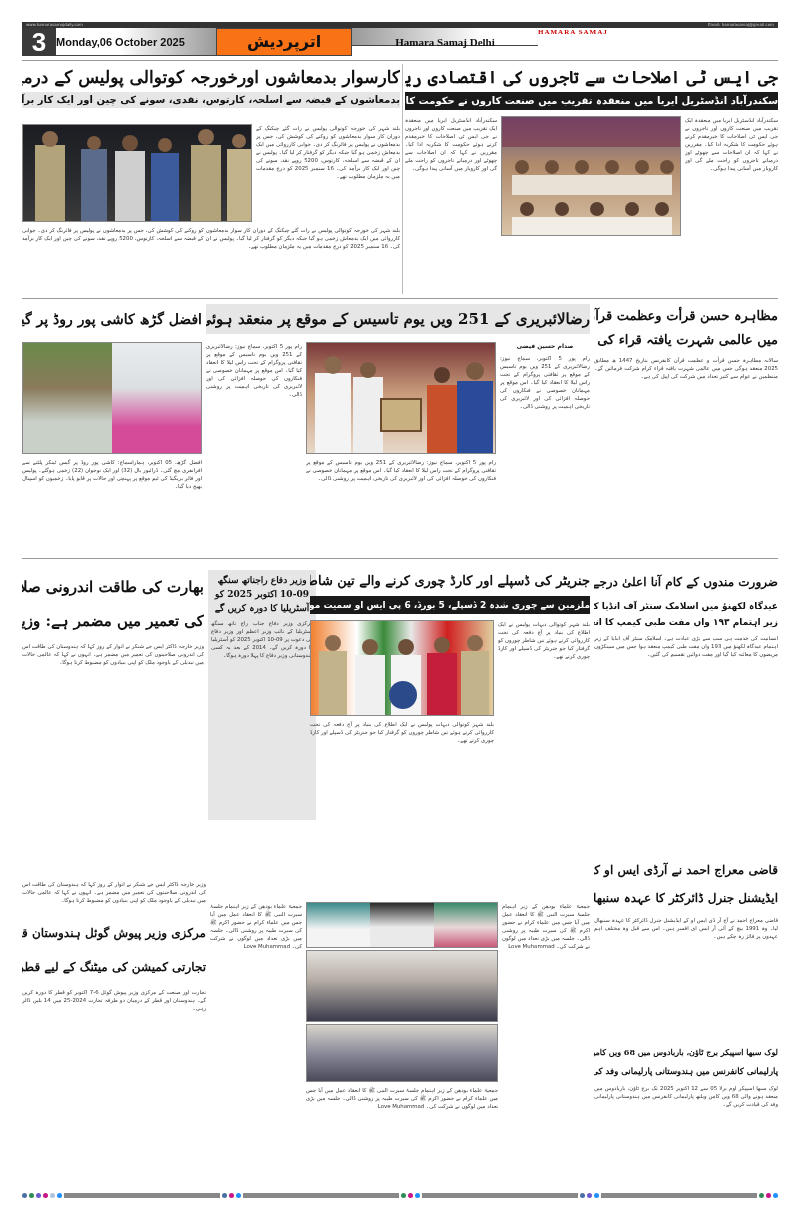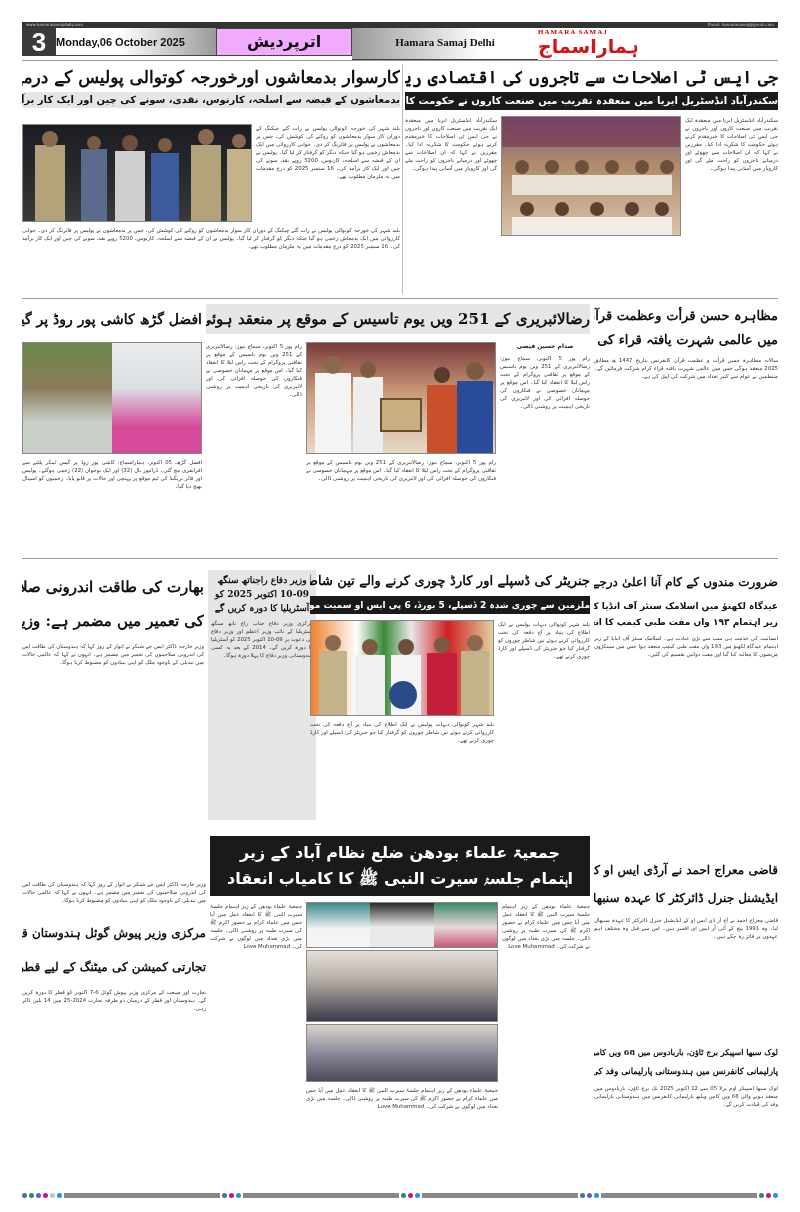--- a/index.html
+++ b/index.html
@@ -3,22 +3,22 @@
 <meta charset="utf-8">
 <style>
 *{box-sizing:border-box;margin:0;padding:0}
 body{width:800px;height:1212px;background:#fff;font-family:"DejaVu Sans",sans-serif;position:relative;overflow:hidden;color:#111}
 .abs{position:absolute}
 .masthead{left:22px;top:22px;width:756px;height:34px}
 .topline{position:absolute;left:0;top:0;width:100%;height:6px;background:#333;color:#ccc;font-size:4px;line-height:6px;padding:0 4px}
 .topline .em{position:absolute;right:4px;top:0}
 .pgnum{position:absolute;left:0;top:6px;width:34px;height:28px;background:#3a3a3a;color:#fff;font:bold 26px "Liberation Sans",sans-serif;text-align:center;line-height:28px}
 .datebox{position:absolute;left:34px;top:6px;width:160px;height:28px;background:linear-gradient(90deg,#fff 40%,#9a9a9a);font:bold 11px "Liberation Sans",sans-serif;line-height:28px;border-bottom:1px solid #444}
-.secbox{position:absolute;left:194px;top:6px;width:136px;height:28px;background:#f0abfc;border:1px solid #444;font:bold 16px "DejaVu Sans",sans-serif;text-align:center;line-height:26px;direction:rtl}
-.namebox{position:absolute;left:330px;top:6px;width:186px;height:32px;background:linear-gradient(90deg,#9a9a9a,#fff 70%);font:bold 11px "Liberation Serif",serif;text-align:center;line-height:28px;border-bottom:1px solid #444}
+.secbox{position:absolute;left:194px;top:6px;width:136px;height:28px;background:#f97316;border:1px solid #444;font:bold 16px "DejaVu Sans",sans-serif;text-align:center;line-height:26px;direction:rtl}
+.namebox{position:absolute;left:330px;top:6px;width:186px;height:18px;background:linear-gradient(90deg,#9a9a9a,#fff 70%);font:bold 11px "Liberation Serif",serif;text-align:center;line-height:28px;border-bottom:1px solid #444}
 .logo{position:absolute;left:516px;top:6px;width:240px;height:28px;text-align:left;padding-right:2px}
 .logo .en{font:bold 7px "Liberation Serif",serif;color:#c00;letter-spacing:1px;display:block;line-height:8px}
 .logo .ur{font:bold 19px "DejaVu Sans",sans-serif;color:#d41414;direction:rtl;display:block;line-height:20px}
 .hl{font-family:"DejaVu Serif",serif;font-weight:bold;direction:rtl;text-align:center;color:#111;white-space:nowrap;overflow:hidden}
 .sub{font-family:"DejaVu Sans",sans-serif;font-weight:bold;direction:rtl;text-align:center;white-space:nowrap;overflow:hidden}
 .dark{background:#1a1a1a;color:#fff}
 .grey{background:#e6e6e6}
 .body-text{direction:rtl;text-align:justify;font-size:5.4px;line-height:8px;color:#333;overflow:hidden;font-family:"DejaVu Sans",sans-serif}
 .photo{overflow:hidden;border:1px solid #888}
 .vline{position:absolute;width:1px;background:#bbb}
@@ -34,21 +34,20 @@
   <div class="topline">
     <span>www.hamarasamajdaily.com</span>
     <span class="em">Email: hamarasamaj@gmail.com</span>
   </div>
   <div class="pgnum">3</div>
   <div class="datebox">Monday,06 October 2025</div>
   <div class="secbox">اترپردیش</div>
   <div class="namebox">Hamara Samaj Delhi</div>
   <div class="logo">
     <span class="en">HAMARA SAMAJ</span>
-    <span class="ur">ہماراسماج</span>
   </div>
 </div>
 
 <div class="hline" style="left:22px;top:60px;width:756px"></div>
 
 <div class="abs" style="left:22px;top:64px;width:378px;height:230px">
   <div class="hl" style="font-size:17px;line-height:26px">کارسوار بدمعاشوں اورخورجہ کوتوالی پولیس کے درمیان تصادم،ایک بدمعاش زخمی</div>
   <div class="sub grey" style="font-size:10px;line-height:16px;margin-top:2px">بدمعاشوں کے قبضہ سے اسلحہ، کارتوس، نقدی، سونے کی چین اور ایک کار برآمد ہوئی</div>
   <div class="photo abs" style="left:0;top:60px;width:230px;height:98px;background:linear-gradient(180deg,#1b1d22,#2a2c30 60%,#3a3a3a)">
     <svg width="230" height="98" viewBox="0 0 230 98">
@@ -171,24 +170,20 @@
 </div>
 
 <div class="abs" style="left:594px;top:566px;width:184px;height:274px">
   <div class="hl" style="font-size:12px;line-height:32px">ضرورت مندوں کے کام آنا اعلیٰ درجے کی عبادت</div>
   <div class="sub" style="font-size:9px;line-height:16px">عیدگاہ لکھنؤ میں اسلامک سنٹر آف انڈیا کے</div>
   <div class="sub" style="font-size:9px;line-height:16px">زیر اہتمام ۱۹۳ واں مفت طبی کیمپ کا انعقاد</div>
   <div class="body-text" style="height:196px;margin-top:4px">انسانیت کی خدمت ہی سب سے بڑی عبادت ہے۔ اسلامک سنٹر آف انڈیا کے زیر اہتمام عیدگاہ لکھنؤ میں 193 واں مفت طبی کیمپ منعقد ہوا جس میں سینکڑوں مریضوں کا معائنہ کیا گیا اور مفت دوائیں تقسیم کی گئیں۔</div>
 </div>
 
 <div class="abs" style="left:210px;top:836px;width:380px;height:346px">
-  <div class="dark" style="padding:4px 0">
-    <div class="sub" style="font-size:16px;line-height:26px">جمعیۃ علماء بودھن ضلع نظام آباد کے زیر</div>
-    <div class="sub" style="font-size:16px;line-height:26px">اہتمام جلسۂ سیرت النبی ﷺ کا کامیاب انعقاد</div>
-  </div>
   <div class="body-text abs" style="left:0;top:66px;width:92px;height:280px">جمعیۃ علماء بودھن کے زیر اہتمام جلسۂ سیرت النبی ﷺ کا انعقاد عمل میں آیا جس میں علماء کرام نے حضور اکرم ﷺ کی سیرت طیبہ پر روشنی ڈالی۔ جلسہ میں بڑی تعداد میں لوگوں نے شرکت کی۔ Love Muhammad</div>
   <div class="photo abs" style="left:96px;top:66px;width:192px;height:46px;display:flex">
     <div style="flex:1;background:linear-gradient(180deg,#3a8a8a,#f4f4f4 60%)"></div>
     <div style="flex:1;background:linear-gradient(180deg,#2a2a2a,#eaeaea 55%)"></div>
     <div style="flex:1;background:linear-gradient(180deg,#3a8a6a,#e8d8d8 55%,#c85a7a)"></div>
   </div>
   <div class="photo abs" style="left:96px;top:114px;width:192px;height:72px;background:linear-gradient(180deg,#e4e0dc,#b8b0a8 40%,#3a3a4a)"></div>
   <div class="photo abs" style="left:96px;top:188px;width:192px;height:58px;background:linear-gradient(180deg,#d8d4cc,#8a8a9a 50%,#4a4a5a)"></div>
   <div class="body-text abs" style="left:96px;top:250px;width:192px;height:96px">جمعیۃ علماء بودھن کے زیر اہتمام جلسۂ سیرت النبی ﷺ کا انعقاد عمل میں آیا جس میں علماء کرام نے حضور اکرم ﷺ کی سیرت طیبہ پر روشنی ڈالی۔ جلسہ میں بڑی تعداد میں لوگوں نے شرکت کی۔ Love Muhammad</div>
   <div class="body-text abs" style="left:292px;top:66px;width:88px;height:280px">جمعیۃ علماء بودھن کے زیر اہتمام جلسۂ سیرت النبی ﷺ کا انعقاد عمل میں آیا جس میں علماء کرام نے حضور اکرم ﷺ کی سیرت طیبہ پر روشنی ڈالی۔ جلسہ میں بڑی تعداد میں لوگوں نے شرکت کی۔ Love Muhammad</div>

